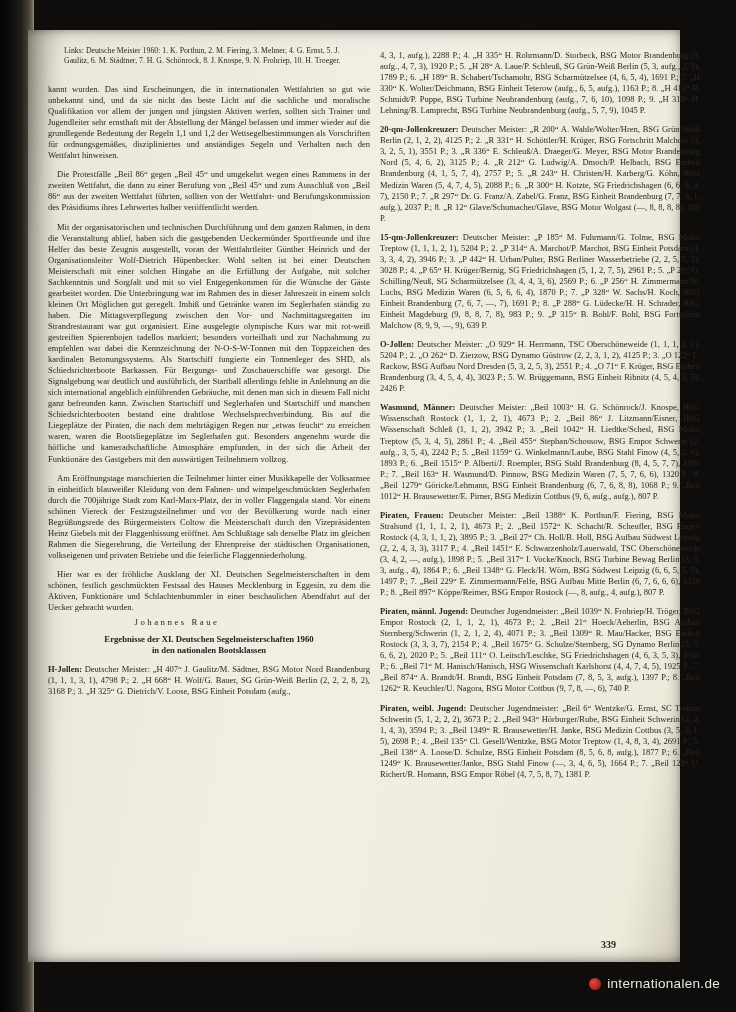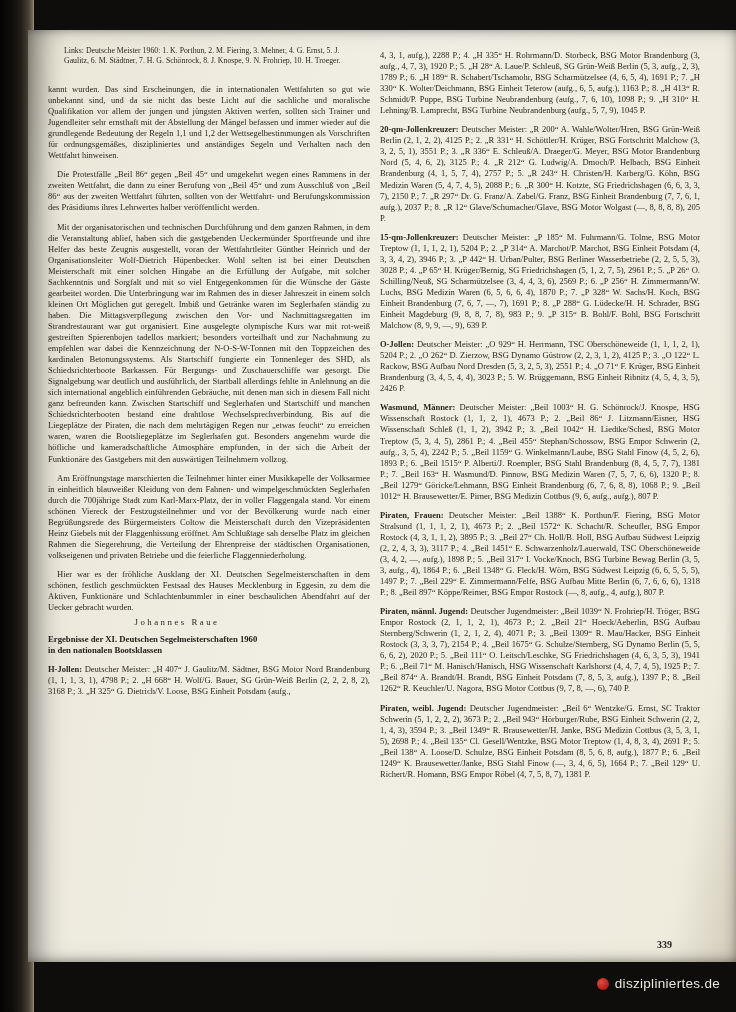--- a/index.html
+++ b/index.html
@@ -6,21 +6,21 @@
   body {
     width:736px; height:1012px; position:relative; overflow:hidden;
     background:#0e0d0b;
     font-family:"Liberation Serif", serif;
   }
   .book-binding {
     position:absolute; left:0; top:0; width:34px; height:1012px;
     background:linear-gradient(90deg,#050404 0%,#0f0d0b 35%,#221e18 62%,#4a4336 85%,#7a7060 97%,#a89e8a 100%);
   }
   .scan-page {
-    position:absolute; left:28px; top:30px; width:708px; height:932px;
+    position:absolute; left:28px; top:30px; width:652px; height:932px;
     background:linear-gradient(100deg,#d6d2c2 0%,#ebe8da 5%,#f1efe4 45%,#eeebdd 92%,#d0cbba 100%);
     box-shadow: inset 20px 0 30px -14px rgba(0,0,0,.55),
                 inset -8px 0 14px -8px rgba(0,0,0,.3),
                 inset 0 6px 10px -6px rgba(0,0,0,.25),
                 inset 0 -8px 12px -8px rgba(0,0,0,.35);
   }
   .photo-caption {
     position:absolute; left:36px; top:16px; width:298px;
     font-size:7.8px; line-height:1.34; color:#2c281f; text-align:left;
   }
@@ -31,21 +31,21 @@
   .col-left  { left:20px; top:46px;  width:322px; }
   .col-right { left:352px; top:12px; width:320px; }
   .col p { margin:8px 0 2px 0; text-indent:9px; }
   .col p.noindent { text-indent:0; }
   .lead { font-weight:bold; }
   .author-signature {
     text-align:center; padding-right:64px; letter-spacing:2.5px;
     font-size:8.8px; margin:4px 0 5px 0; color:#2b271e;
   }
   .results-heading {
-    text-align:left; font-weight:bold; font-size:8.7px; line-height:1.3;
+    text-align:center; font-weight:bold; font-size:8.7px; line-height:1.3;
     margin:5px 0 4px 0; color:#25211a;
   }
   .page-number {
     position:absolute; right:64px; bottom:12px;
     font-weight:bold; font-size:10px; color:#25211a;
   }
   .watermark {
     position:absolute; right:16px; top:976px;
     display:flex; align-items:center; gap:6px;
   }
@@ -115,14 +115,14 @@
       <span class="lead">Piraten, weibl. Jugend:</span>
       <span>Deutscher Jugendmeister: „Beil 6“ Wentzke/G. Ernst, SC Traktor Schwerin (5, 1, 2, 2, 2), 3673 P.; 2. „Beil 943“ Hörburger/Rube, BSG Einheit Schwerin (2, 2, 1, 4, 3), 3594 P.; 3. „Beil 1349“ R. Brausewetter/H. Janke, BSG Medizin Cottbus (3, 5, 3, 1, 5), 2698 P.; 4. „Beil 135“ Cl. Gesell/Wentzke, BSG Motor Treptow (1, 4, 8, 3, 4), 2691 P.; 5. „Beil 138“ A. Loose/D. Schulze, BSG Einheit Potsdam (8, 5, 6, 8, aufg.), 1877 P.; 6. „Beil 1249“ K. Brausewetter/Janke, BSG Stahl Finow (—, 3, 4, 6, 5), 1664 P.; 7. „Beil 129“ U. Richert/R. Homann, BSG Empor Röbel (4, 7, 5, 8, 7), 1381 P.</span>
     </p>
   </div>
 
   <div class="page-number">339</div>
 </div>
 
 <div class="watermark">
   <span class="wm-dot"></span>
-  <span class="wm-text">diszipliniertes.de</span>
+  <span class="wm-text">internationalen.de</span>
 </div>
 
 </body></html>

